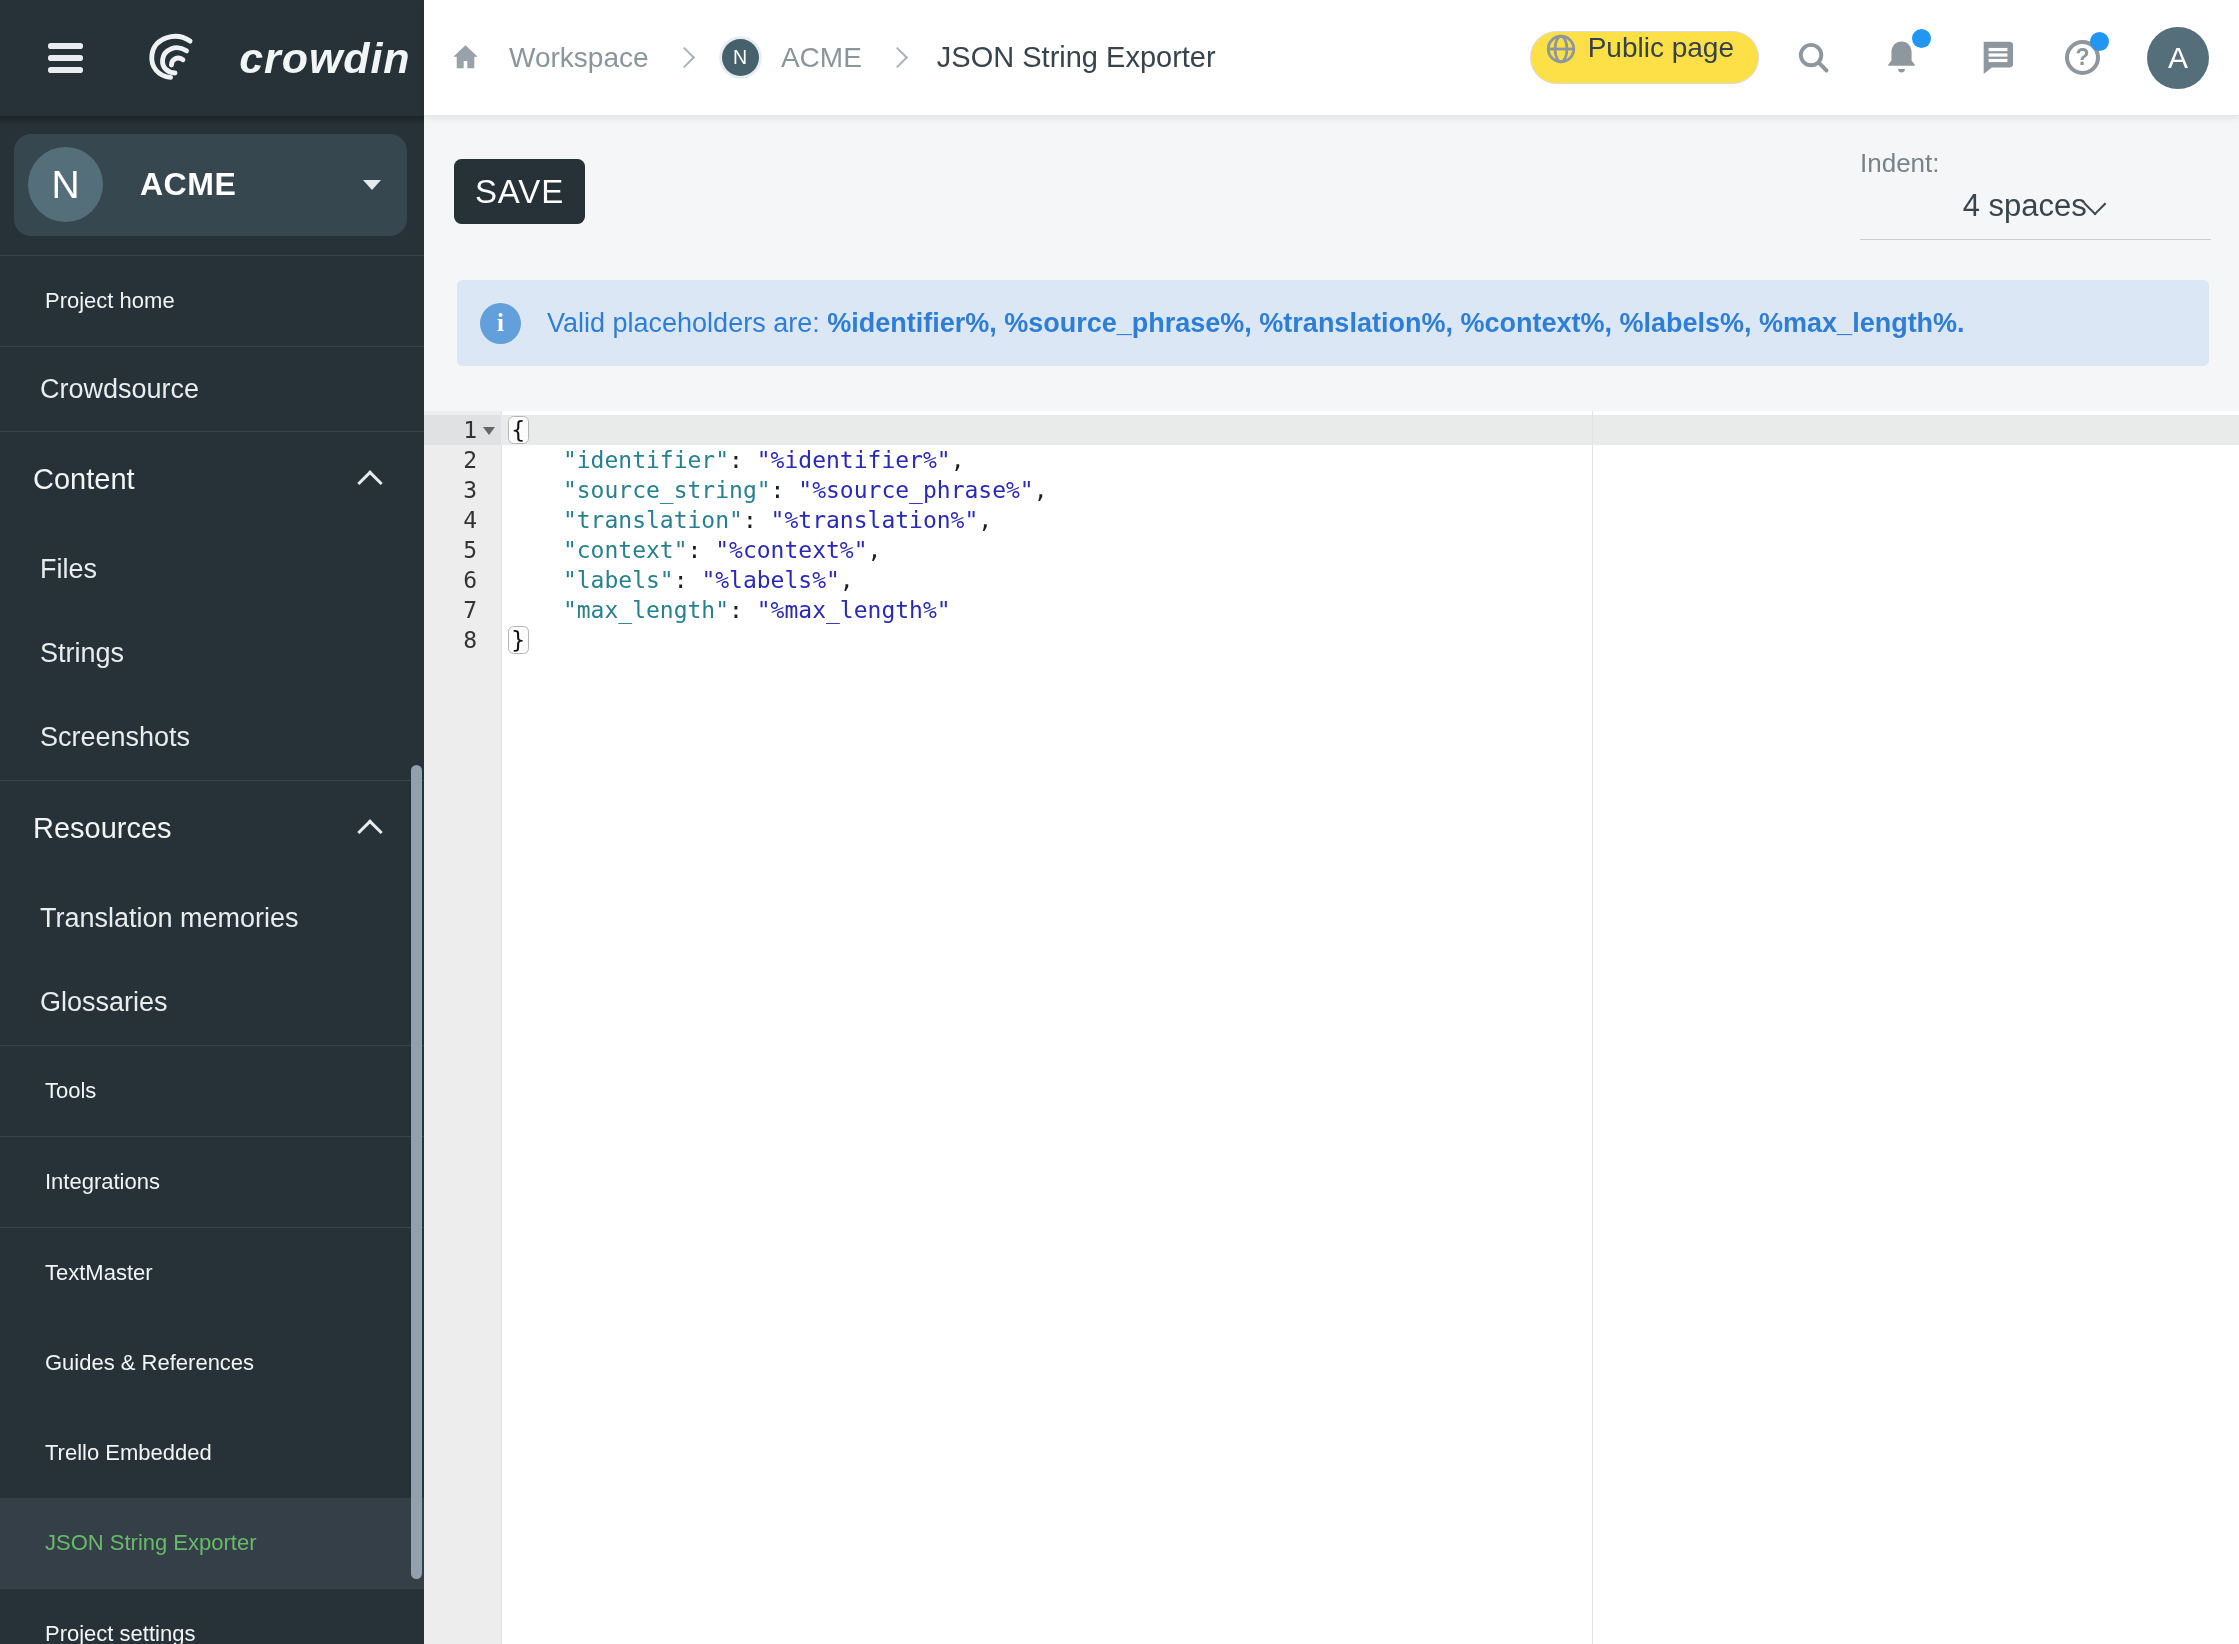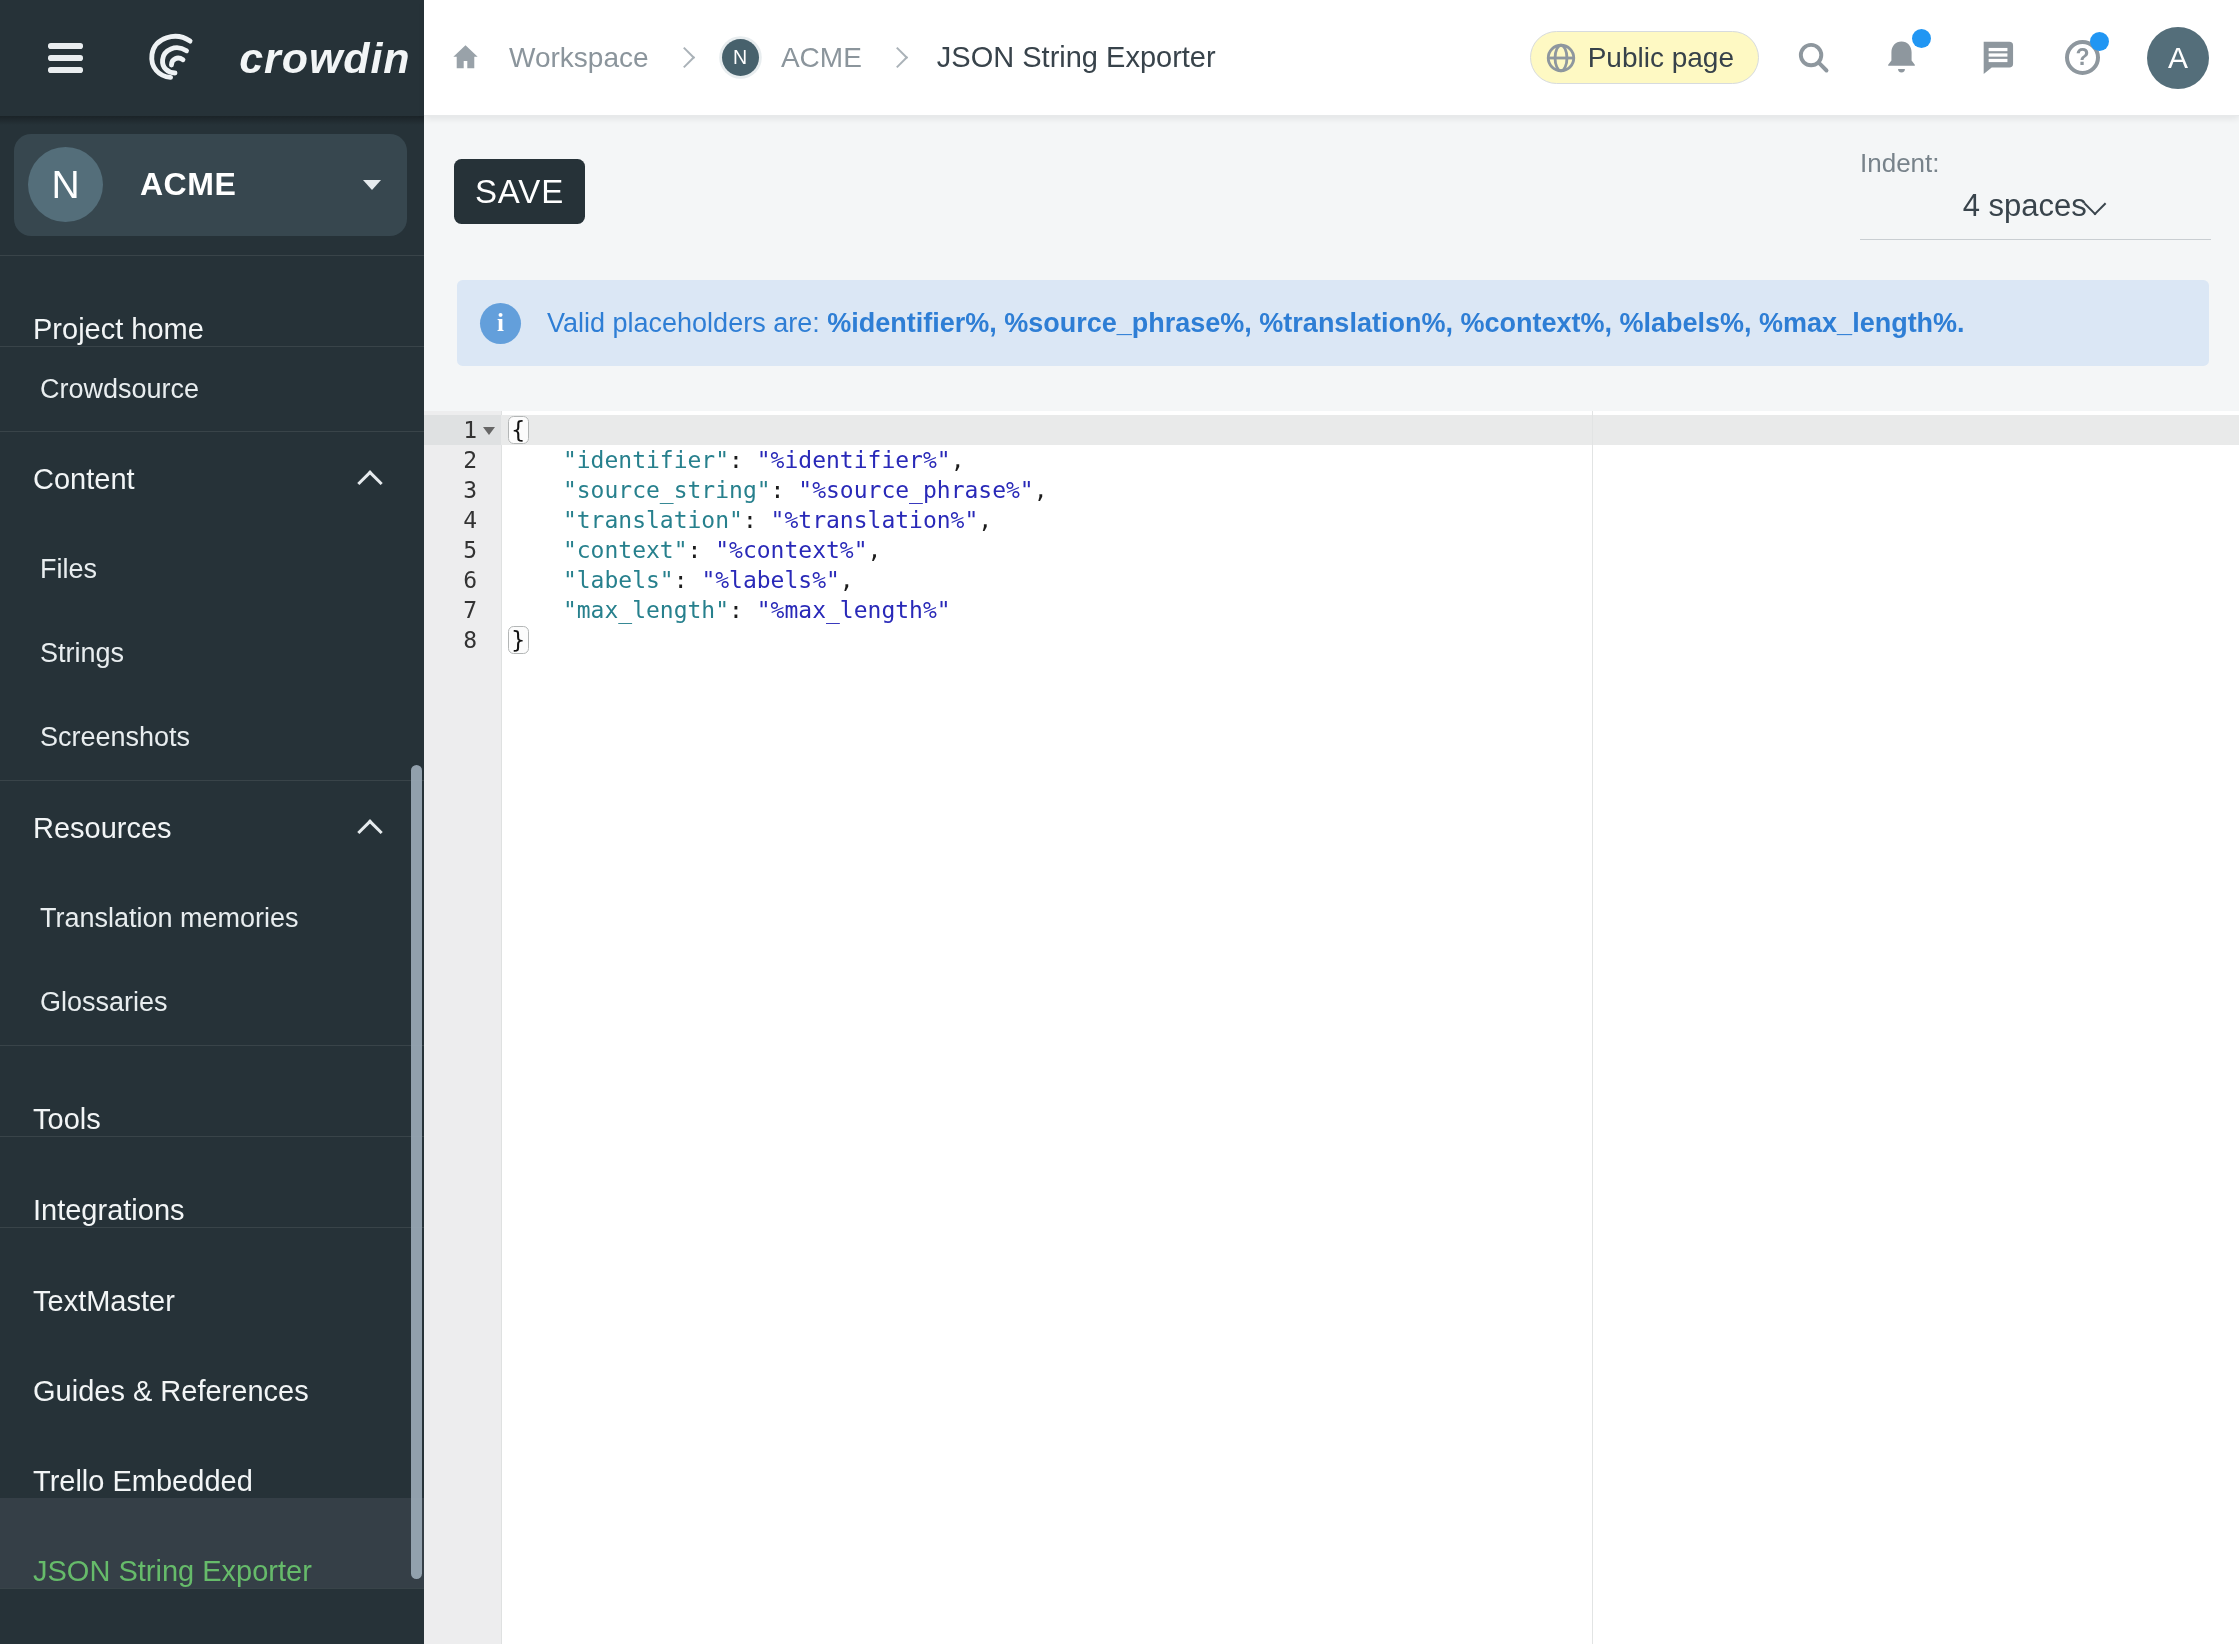--- a/index.html
+++ b/index.html
@@ -20,22 +20,22 @@
                 padding-left:26px;position:relative;}
   .crumb-label{font-size:28px;color:#8b959c;}
   .crumb-chev{width:13px;height:13px;border-top:2.8px solid #aab2b8;border-right:2.8px solid #aab2b8;
               transform:rotate(45deg);margin:0 0 0 28px;}
   .crumb-home{margin-right:28px;display:flex;}
   .crumb-avatar{width:37px;height:37px;border-radius:50%;background:#47616c;color:#fff;
                 font-size:19.6px;display:flex;align-items:center;justify-content:center;
                 margin:0 22.4px 0 30px;box-shadow:0 0 0 2.8px #e8edef;}
   .crumb-current{font-size:29px;font-weight:500;color:#38434b;margin-left:32px;}
   .tb-actions{margin-left:auto;display:flex;align-items:center;margin-right:30px;}
-  .public-pill{height:51px;border:1.9px solid #d7dbde;border-radius:27px;background:#fef9c3;
-               display:flex;align-items:center;padding:0 24px 0 13px;gap:10px;cursor:pointer;}
+  .public-pill{height:51px;border:1.9px solid #d7dbde;border-radius:27px;background:#fde047;
+               display:flex;padding:0 24px 0 13px;gap:10px;cursor:pointer;}
   .public-pill span{font-size:28px;font-weight:500;color:#37424a;}
   .icon-btn{position:relative;margin-left:48px;display:flex;align-items:center;cursor:pointer;}
   .blue-dot{position:absolute;top:-8.4px;right:-9.3px;width:19.6px;height:19.6px;border-radius:50%;
             background:var(--badge-blue,#2196f3);}
   .help-ring{width:27px;height:27px;border:4.7px solid #8e979e;border-radius:50%;
              display:flex;align-items:center;justify-content:center;
              font-size:23px;font-weight:700;color:#8e979e;}
   .tb-avatar{width:62px;height:62px;border-radius:50%;background:var(--avatar-bg,#546e7a);
              color:#fff;font-size:30px;display:flex;align-items:center;justify-content:center;
              margin-left:47px;cursor:pointer;}
@@ -50,21 +50,21 @@
   .proj-avatar{width:75px;height:75px;border-radius:50%;background:var(--avatar-bg,#546e7a);
                color:#fff;font-size:39px;display:flex;align-items:center;justify-content:center;
                margin-left:14px;font-weight:400;}
   .proj-name{color:#fff;font-size:32px;font-weight:600;margin-left:37px;letter-spacing:0.5px;}
   .proj-caret{margin-left:auto;margin-right:26px;width:0;height:0;
               border-left:9.3px solid transparent;border-right:9.3px solid transparent;
               border-top:10.3px solid #e6ebee;}
   .nav{margin-top:19.6px;}
   .nav-divider{height:0.9px;background:rgba(255,255,255,.09);}
   .nav-row{display:flex;align-items:center;color:#f2f5f6;cursor:pointer;position:relative;}
-  .nav-row.t-primary{height:90px;padding-left:33px;font-size:29px;font-weight:500;align-items:flex-end;}
+  .nav-row.t-primary{height:90px;padding-left:45px;font-size:22px;font-weight:500;}
   .nav-row.t-header{height:96px;padding-left:33px;font-size:29px;font-weight:500;}
   .nav-row.t-secondary{height:84px;padding-left:40px;font-size:27px;font-weight:400;color:#e8edef;}
   .nav-row.active{background:var(--active-item-bg,#353f47);color:var(--active-item-text,#66bb6a);}
   .nav-chevron-up{position:absolute;right:45px;width:15px;height:15px;
                   border-top:3.7px solid #e6ebee;border-right:3.7px solid #e6ebee;
                   transform:rotate(-45deg);margin-top:5.6px;}
   .side-scroll{position:absolute;right:1.9px;top:649px;width:11.2px;height:814px;border-radius:6.5px;
                background:#9aa9b6;opacity:.92;z-index:6;cursor:grab;}
 
   

